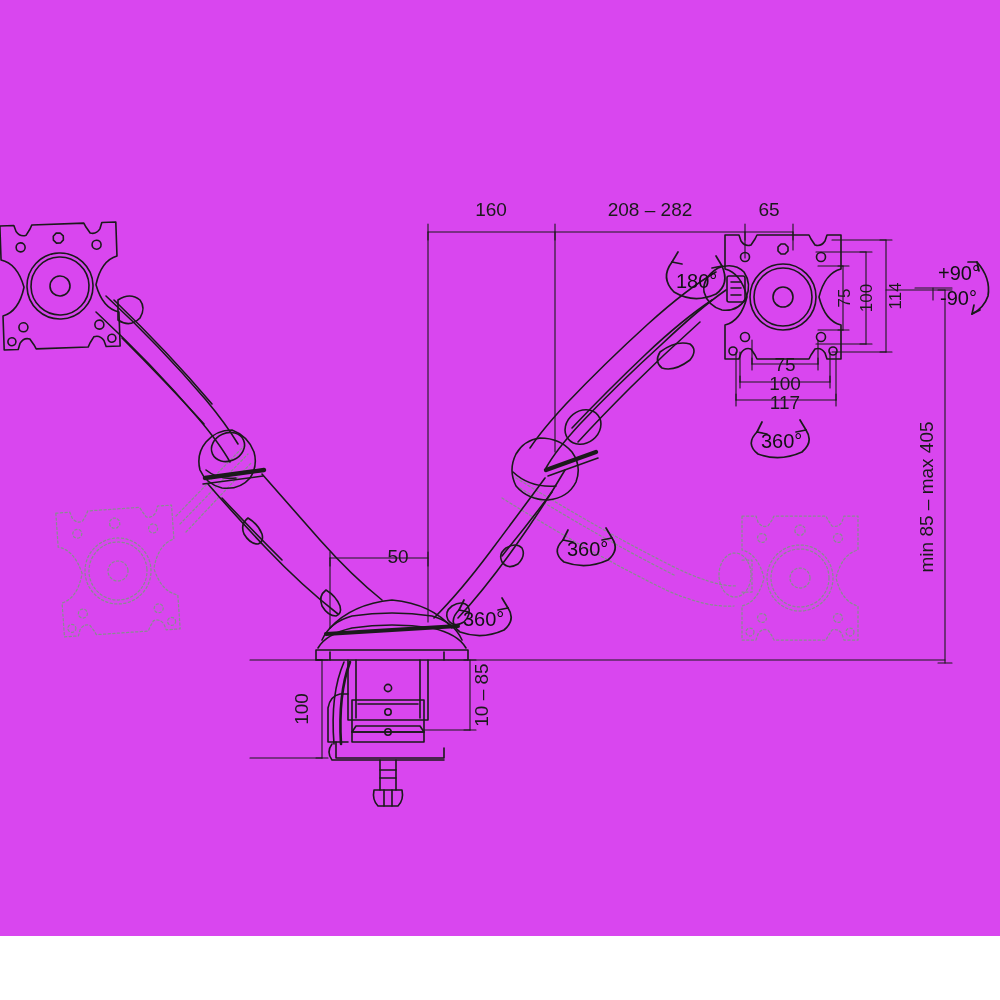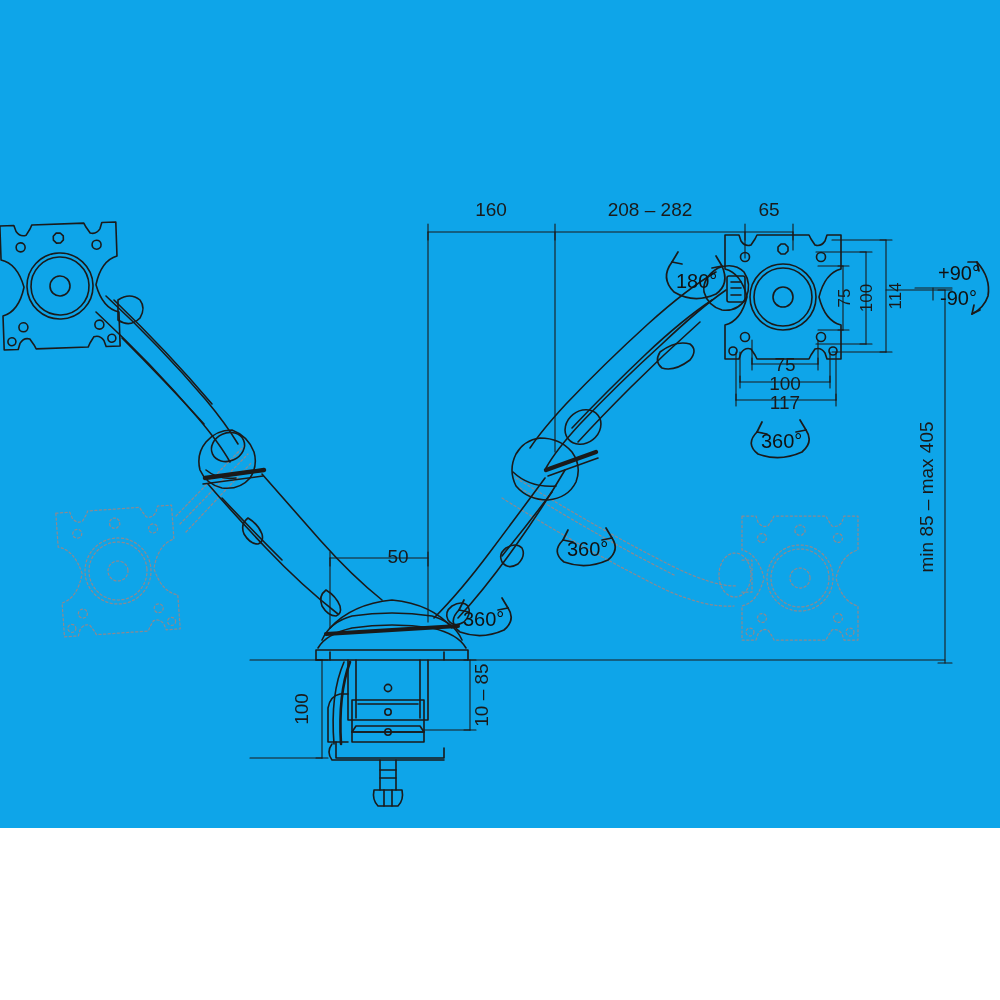--- a/index.html
+++ b/index.html
@@ -1,18 +1,18 @@
 <!DOCTYPE html>
 <html><head>
 <meta charset="utf-8">
 <style>
   html,body{margin:0;padding:0;background:#ffffff;}
   body{width:1000px;height:1000px;overflow:hidden;
        font-family:"Liberation Sans", sans-serif;}
-  #stage{position:relative;width:1000px;height:828px;background:#0ea5e9;}
+  #stage{position:relative;width:1000px;height:936px;background:#d946ef;}
   svg#dwg{position:absolute;top:0;left:0;width:1000px;height:1000px;display:block;}
   .dimtext{font-family:"Liberation Sans", sans-serif;font-size:19px;fill:#1a1a1a;}
   .dimtext-sm{font-family:"Liberation Sans", sans-serif;font-size:17px;fill:#1a1a1a;}
   .rotlabel{font-family:"Liberation Sans", sans-serif;font-size:20px;fill:#111;}
 </style>
 </head>
 <body>
 
 <div id="stage">
 

